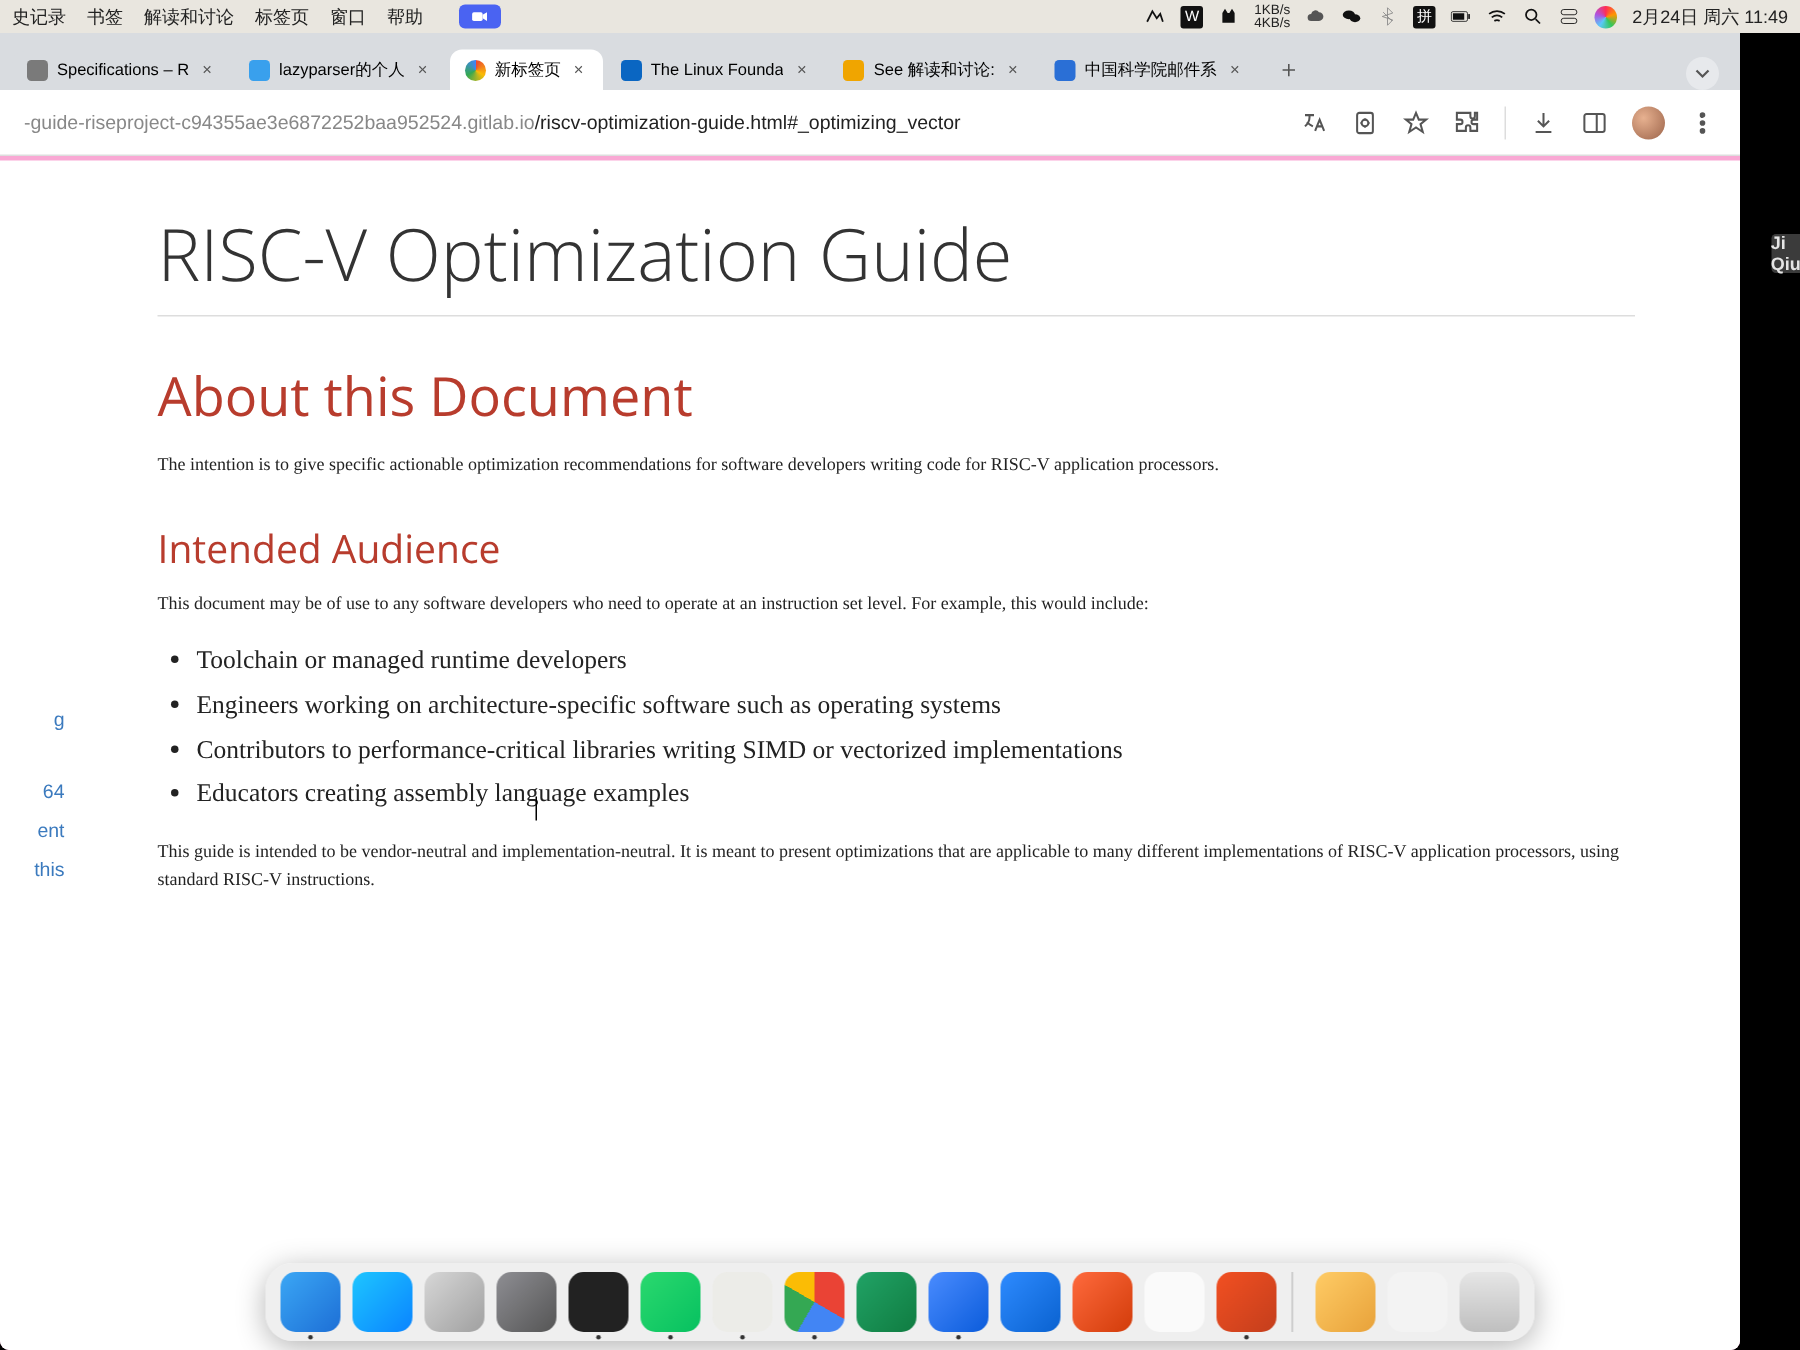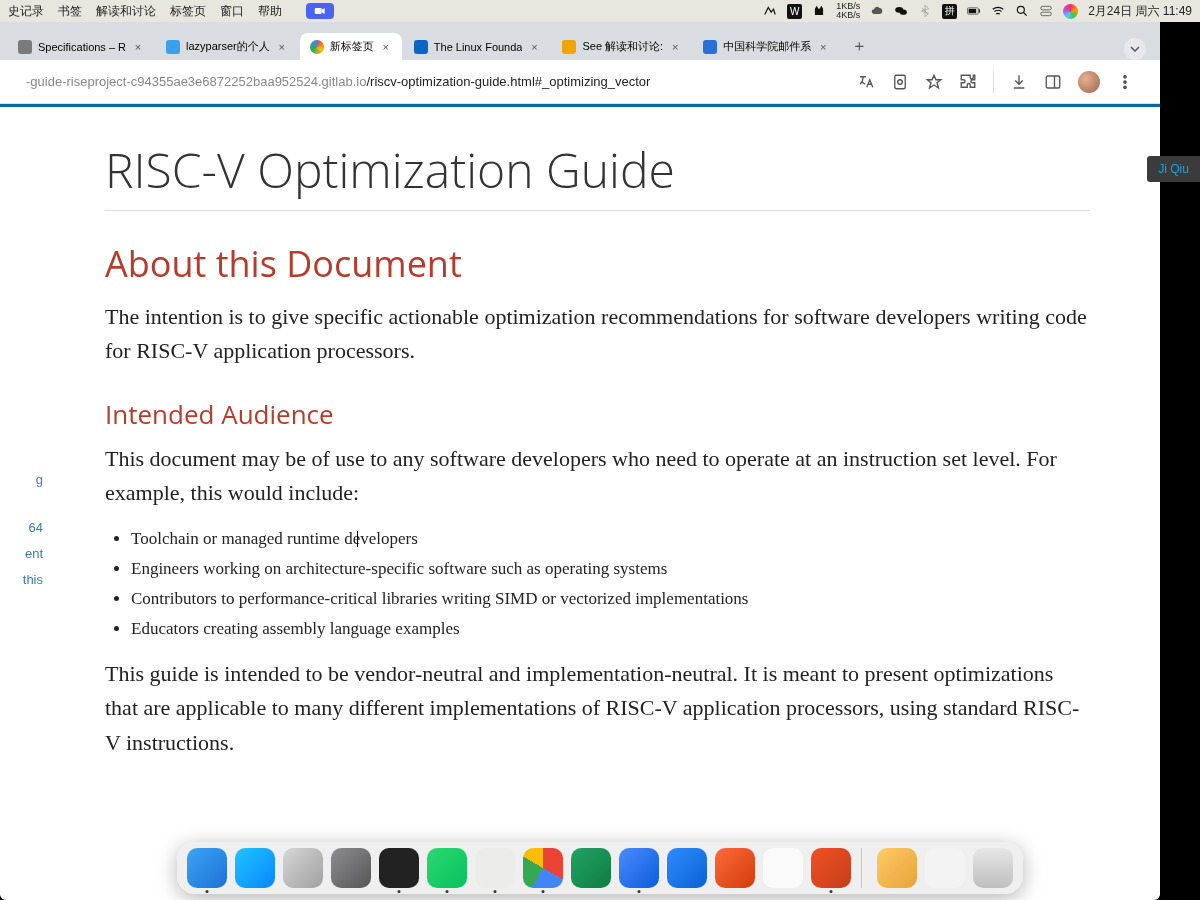--- a/index.html
+++ b/index.html
@@ -10,37 +10,37 @@
 .menubar { position:absolute; top:0; left:0; right:0; height:22px; background:#e9e6df;
            display:flex; align-items:center; padding:0 8px; font-size:12px; color:#222;
            justify-content:space-between; }
 .menubar .left, .menubar .right { display:flex; align-items:center; gap:14px; }
 .menubar .right { gap:10px; }
 .menubar .pill { background:#4a63f2; width:28px; height:16px; border-radius:4px;
                  display:flex; align-items:center; justify-content:center; margin-left:10px; margin-right:10px;}
 .menubar svg { width:14px; height:14px; }
 
 
-.browser { position:absolute; top:22px; left:0; right:40px; bottom:0; background:#0369a1;
+.browser { position:absolute; top:22px; left:0; right:40px; bottom:0; background:#f9a8d4;
            border-radius:0 0 6px 6px; overflow:hidden; }
 .tabstrip { height:38px; background:#d9dce0; display:flex; align-items:flex-end; padding:0 8px; gap:2px;}
 .tab { display:flex; align-items:center; gap:6px; padding:6px 10px; font-size:11px;
        background:#d9dce0; border-radius:8px 8px 0 0; max-width:185px; }
 .tab.active { background:#fff; }
 .tab .title { overflow:hidden; text-overflow:ellipsis; white-space:nowrap; flex:1; }
 .tab .favicon { width:14px; height:14px; border-radius:3px; flex-shrink:0; }
 .tab .close { width:12px; height:12px; border-radius:50%; display:flex; align-items:center;
               justify-content:center; font-size:11px; color:#555; cursor:pointer; }
 .newtab { width:28px; height:28px; border-radius:50%; display:flex; align-items:center;
           justify-content:center; font-size:16px; color:#555; margin-left:4px;}
 .tabctrl { margin-left:auto; margin-right:6px; width:22px; height:22px; border-radius:50%;
            background:#e7e9ec; display:flex; align-items:center; justify-content:center;}
 
 .toolbar { height:44px; background:#fff; border-bottom:1px solid #ddd; display:flex;
-           align-items:center; padding:0 26px; }
+           align-items:center; padding:0 16px; }
 .urlbox { flex:1; font-size:13px; color:#222; display:flex; align-items:center; }
 .urlbox .domain { color:#888; }
 .urlbox .path { color:#222; }
 .toolbar .actions { display:flex; align-items:center; gap:16px; }
 .toolbar .actions svg { width:18px; height:18px; stroke:#555; fill:none; stroke-width:1.8; }
 .toolbar .actions .avatar { width:22px; height:22px; border-radius:50%;
             background:radial-gradient(circle at 35% 35%, #e7b190, #9c644a); }
 .toolbar .sep { width:1px; height:22px; background:#ddd; }
 
 .viewport { position:absolute; top:85px; left:0; right:0; bottom:0; background:#fff;
@@ -49,39 +49,39 @@
        text-align:right; line-height:26px; white-space:nowrap; }
 .content { flex:1; padding:30px 70px 0 62px; font-family:Georgia,'Times New Roman',serif;
            color:#222; overflow:hidden; }
 h1 { font-family:"Open Sans","Helvetica Neue",Arial,sans-serif; font-weight:300;
      font-size:48px; color:#333; border-bottom:1px solid #ddd; padding-bottom:8px;
      margin-bottom:28px; }
 h2 { font-family:"Open Sans","Helvetica Neue",Arial,sans-serif; font-weight:400;
      font-size:36px; color:#b83c2d; margin:22px 0 12px; }
 h3 { font-family:"Open Sans","Helvetica Neue",Arial,sans-serif; font-weight:400;
      font-size:26px; color:#b83c2d; margin:28px 0 10px; }
-p { font-size:22px; line-height:1.55; margin-bottom:14px; }
+p { font-size:12px; line-height:1.55; margin-bottom:14px; }
 ul { margin:8px 0 14px 26px; }
 li { font-size:17px; line-height:1.75; }
 
 
 .dock { position:absolute; bottom:6px; left:50%; transform:translateX(-50%);
         background:rgba(230,230,230,0.65); border-radius:18px; padding:6px 10px;
         display:flex; gap:8px; align-items:flex-end; box-shadow:0 4px 20px rgba(0,0,0,.3);
         backdrop-filter:blur(10px); }
 .dock .app { width:40px; height:40px; border-radius:10px; position:relative; }
 .dock .app::after { content:""; position:absolute; bottom:-5px; left:50%; transform:translateX(-50%);
         width:3px; height:3px; border-radius:50%; background:#333; opacity:0; }
 .dock .app.running::after { opacity:1; }
 .dock .spacer { width:6px; height:40px; border-left:1px solid rgba(0,0,0,.18); margin:0 2px; }
 
 
-.sidecard { position:absolute; right:0; top:156px; width:53px; height:26px; background:#3b3b3b;
-            color:#0ea5e9; font-size:12px; display:flex; align-items:center; justify-content:center;
-            border-radius:3px 0 0 3px; }
+.sidecard { position:absolute; right:0; top:156px; width:19px; height:26px; background:#3b3b3b;
+            color:#e5e5e5; font-size:12px; display:flex; align-items:center; justify-content:center;
+            border-radius:3px 0 0 3px;font-weight:bold; }
 
 
 .ibeam { position:absolute; width:1px; height:16px; background:#000; }
 </style>
 </head>
 <body>
 
 <div class="menubar">
   <div class="left">
     <span>史记录</span>

